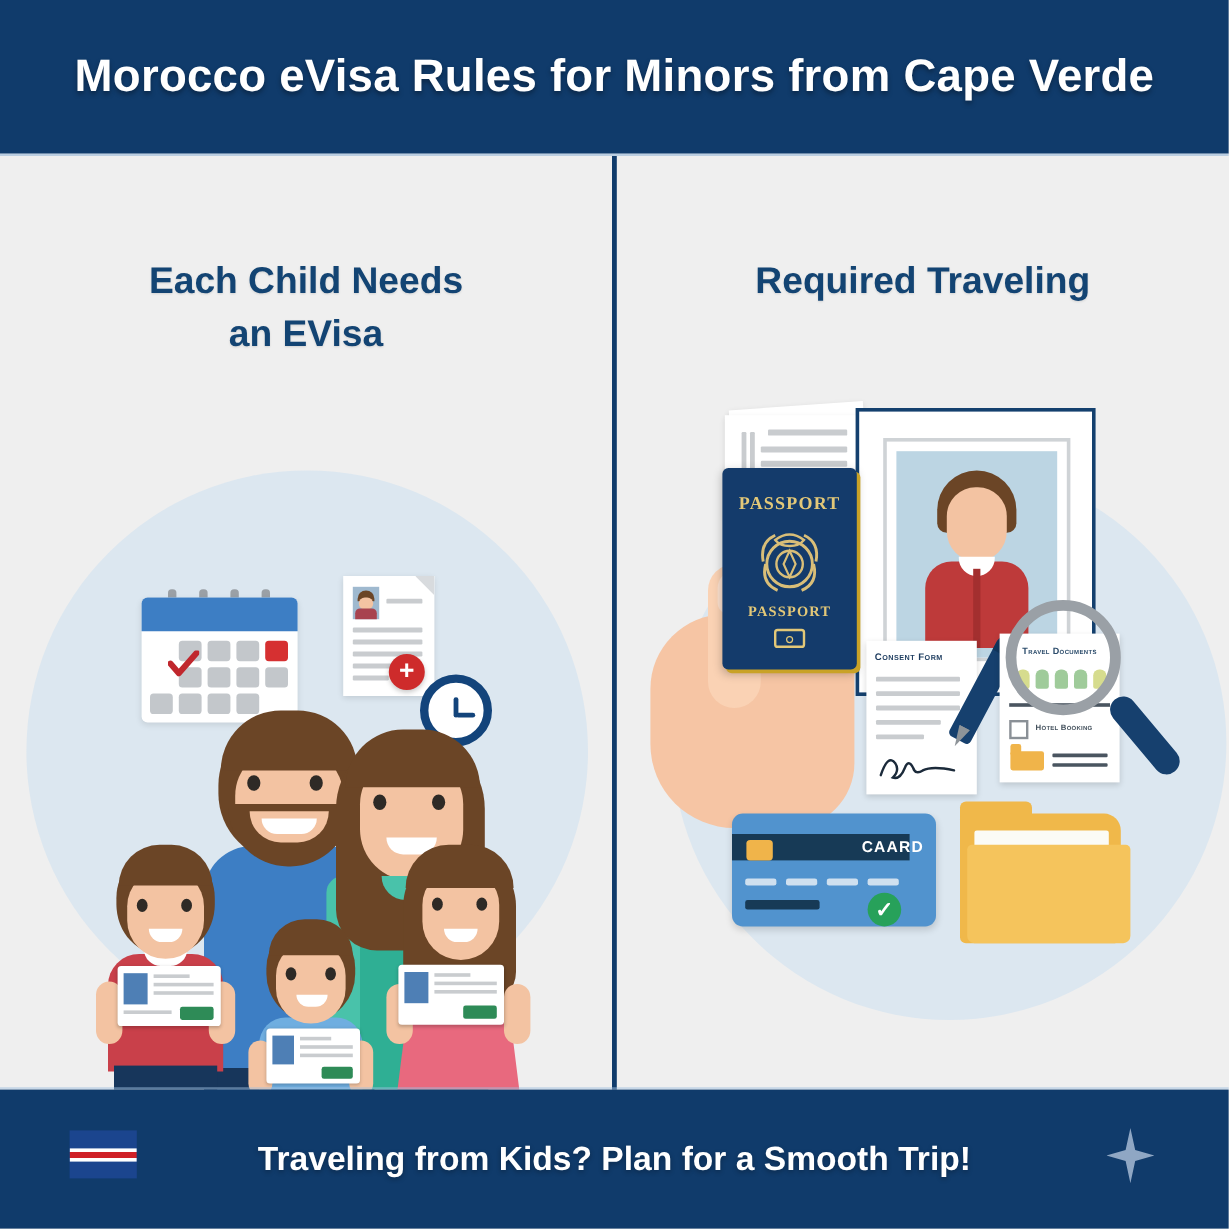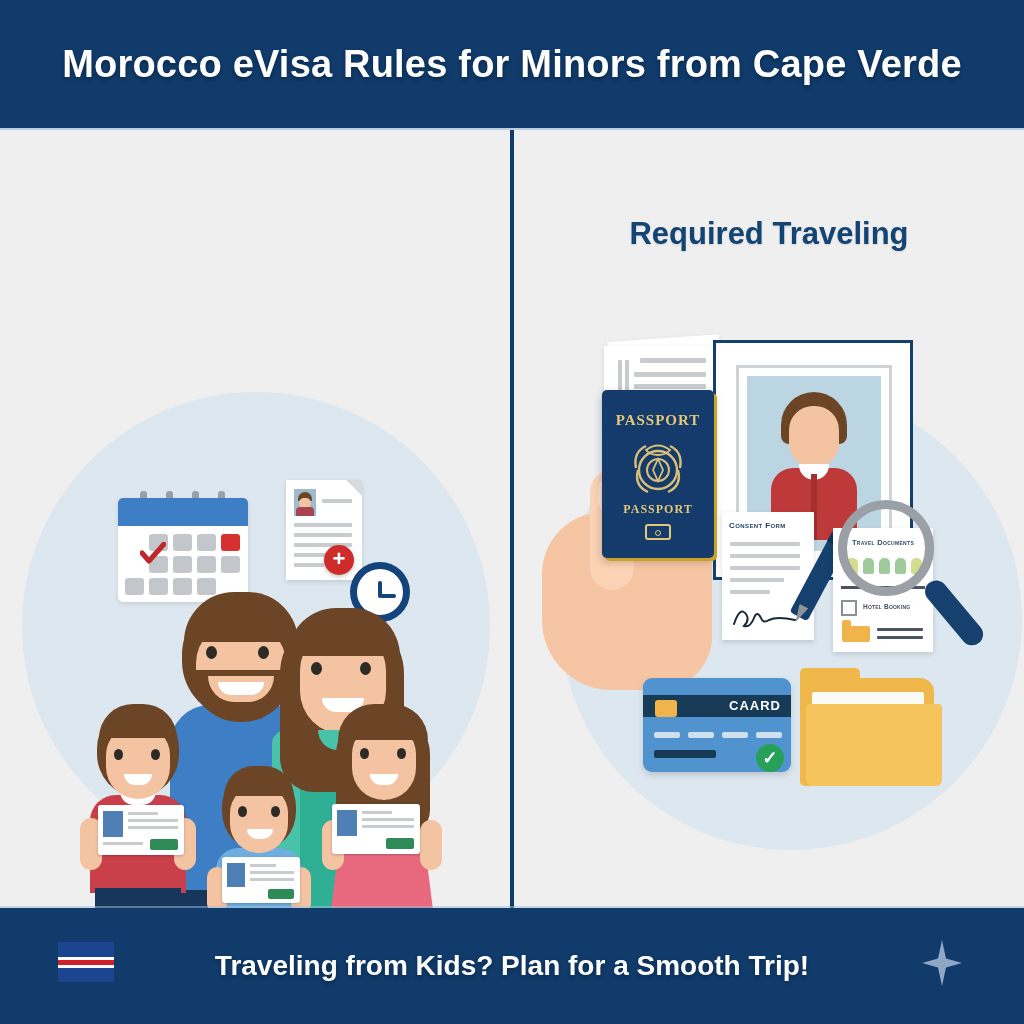--- a/index.html
+++ b/index.html
@@ -145,20 +145,24 @@
   <div class="header">
     <div class="header-title">Morocco eVisa Rules for Minors from Cape Verde</div>
   </div>
   <div class="header-rule"></div>
 
   <div class="body">
 
     <div class="panel left">
       <div class="bg-circle" style="left:22px;top:262px;width:468px;height:468px;"></div>
 
+      <div class="panel-title">
+        <div>Each Child Needs</div>
+        <div>an EVisa</div>
+      </div>
 
       <div>
         <div class="cal-ring" style="left:140px;top:361px;"></div>
         <div class="cal-ring" style="left:166px;top:361px;"></div>
         <div class="cal-ring" style="left:192px;top:361px;"></div>
         <div class="cal-ring" style="left:218px;top:361px;"></div>
         <div class="cal">
           <div class="cal-head"></div>
           <div class="cal-cell" style="left:31px;top:36px;"></div>
           <div class="cal-cell" style="left:55px;top:36px;"></div>
@@ -323,21 +327,21 @@
           <path d="M50 34 q3 -16 -10 -22" fill="none" stroke="#D9BE78" stroke-width="2.4"></path>
           <path d="M8 36 q-4 16 10 22" fill="none" stroke="#D9BE78" stroke-width="2.4"></path>
           <path d="M48 36 q4 16 -10 22" fill="none" stroke="#D9BE78" stroke-width="2.4"></path>
         </svg>
         <div class="passport-txt" style="top:112px;font-size:12px;font-weight:bold;">PASSPORT</div>
         <div class="chip" style="top:134px;">
           <div class="abs" style="left:8px;top:4px;width:6px;height:6px;border-radius:50%;border:1.5px solid #E3C878;box-sizing:border-box;"></div>
         </div>
       </div>
 
-      <div class="consent" style="left:208px;top:382px;">
+      <div class="consent" style="left:208px;top:404px;">
         <div class="consent-title">Consent Form</div>
         <div class="line" style="left:8px;top:30px;width:70px;height:4px;"></div>
         <div class="line" style="left:8px;top:42px;width:70px;height:4px;"></div>
         <div class="line" style="left:8px;top:54px;width:70px;height:4px;"></div>
         <div class="line" style="left:8px;top:66px;width:54px;height:4px;"></div>
         <div class="line" style="left:8px;top:78px;width:40px;height:4px;"></div>
         <svg class="abs" style="left:8px;top:90px;width:70px;height:30px;" viewBox="0 0 70 30">
           <path d="M4 22 q6 -18 12 -10 q4 6 -2 12 q6 2 10 -8 q3 -8 7 0 q2 6 8 2 q8 -4 26 0" fill="none" stroke="#1B2A3A" stroke-width="2" stroke-linecap="round"></path>
         </svg>
       </div>
@@ -359,21 +363,21 @@
         <div class="bed">
           <div class="abs" style="left:0;top:-6px;width:9px;height:10px;background:#F0B44A;border-radius:2px;"></div>
         </div>
         <div class="line" style="left:44px;top:100px;width:46px;height:3px;background:#4A5560;"></div>
         <div class="line" style="left:44px;top:108px;width:46px;height:3px;background:#4A5560;"></div>
       </div>
 
       <div class="mag-ring" style="left:324px;top:370px;"></div>
       <div class="mag-handle" style="left:404px;top:453px;"></div>
 
-      <div class="credit" style="left:129px;top:548px;">
+      <div class="credit" style="left:96px;top:548px;padding-left:22px;">
         <div class="credit-band"></div>
         <div class="credit-label">CAARD</div>
         <div class="credit-chip"></div>
         <div class="credit-dash" style="left:11px;top:54px;width:26px;"></div>
         <div class="credit-dash" style="left:45px;top:54px;width:26px;"></div>
         <div class="credit-dash" style="left:79px;top:54px;width:26px;"></div>
         <div class="credit-dash" style="left:113px;top:54px;width:26px;"></div>
         <div class="credit-bar"></div>
         <div class="credit-check">✓</div>
       </div>

